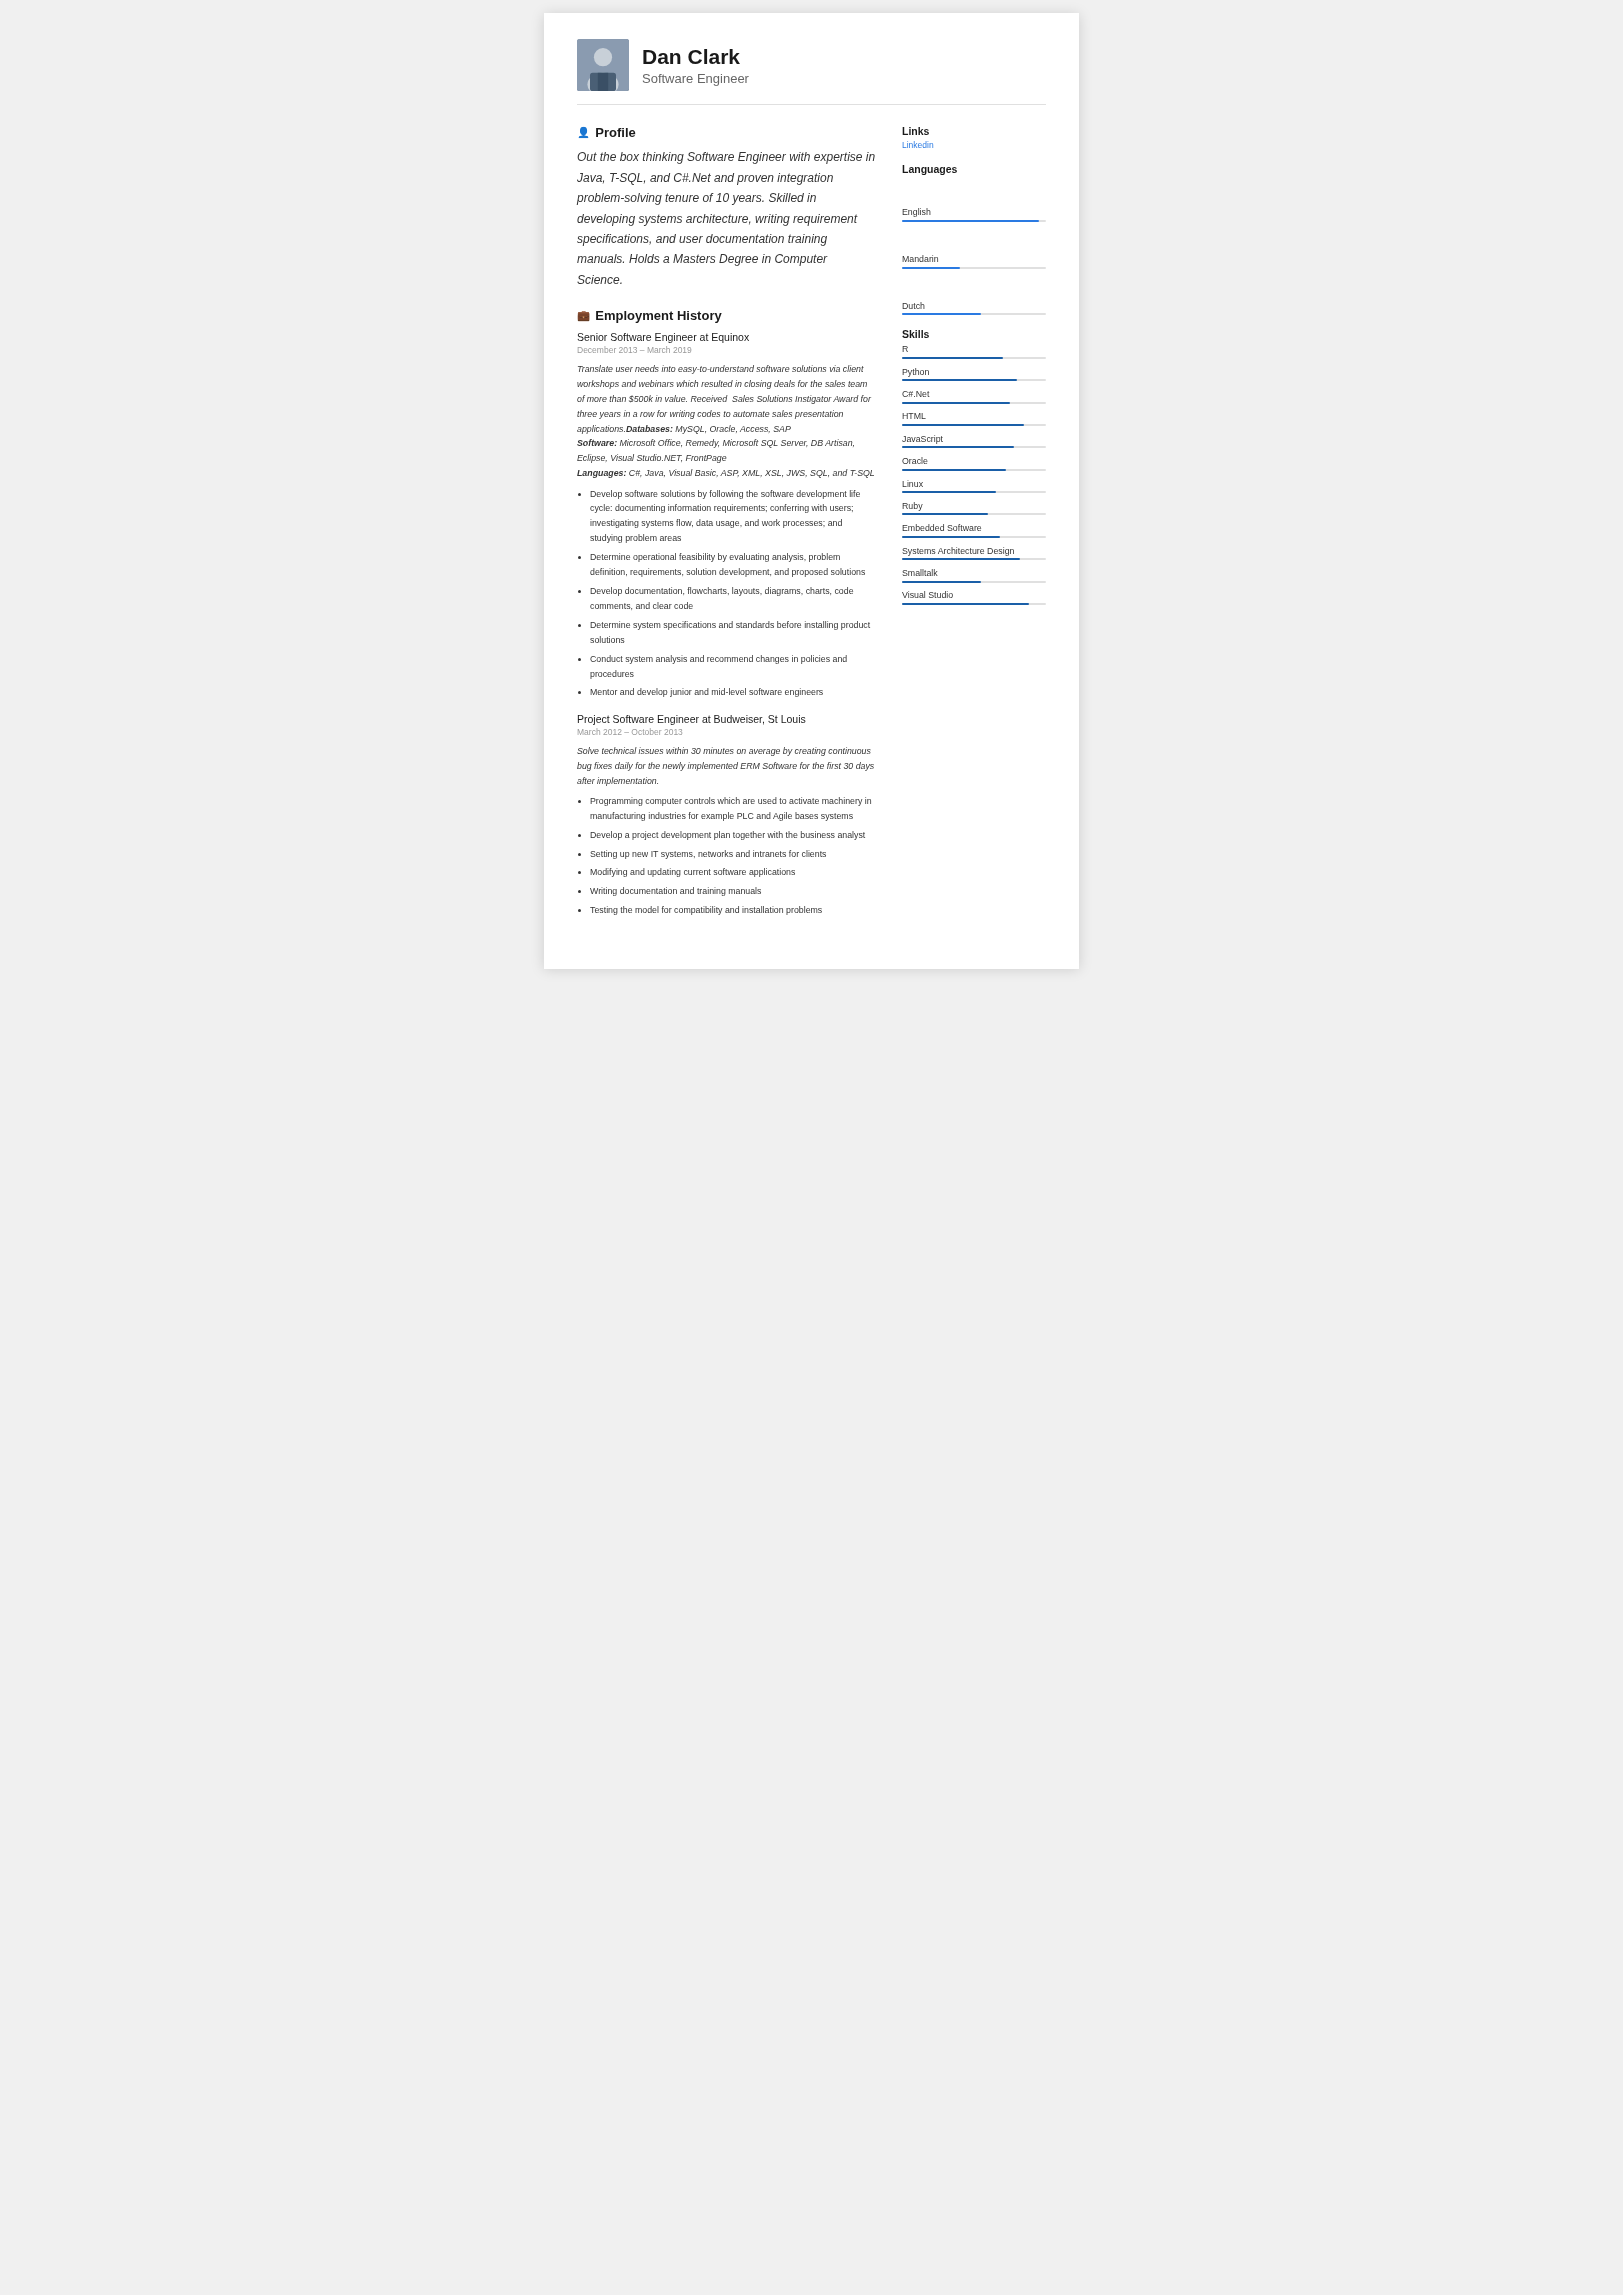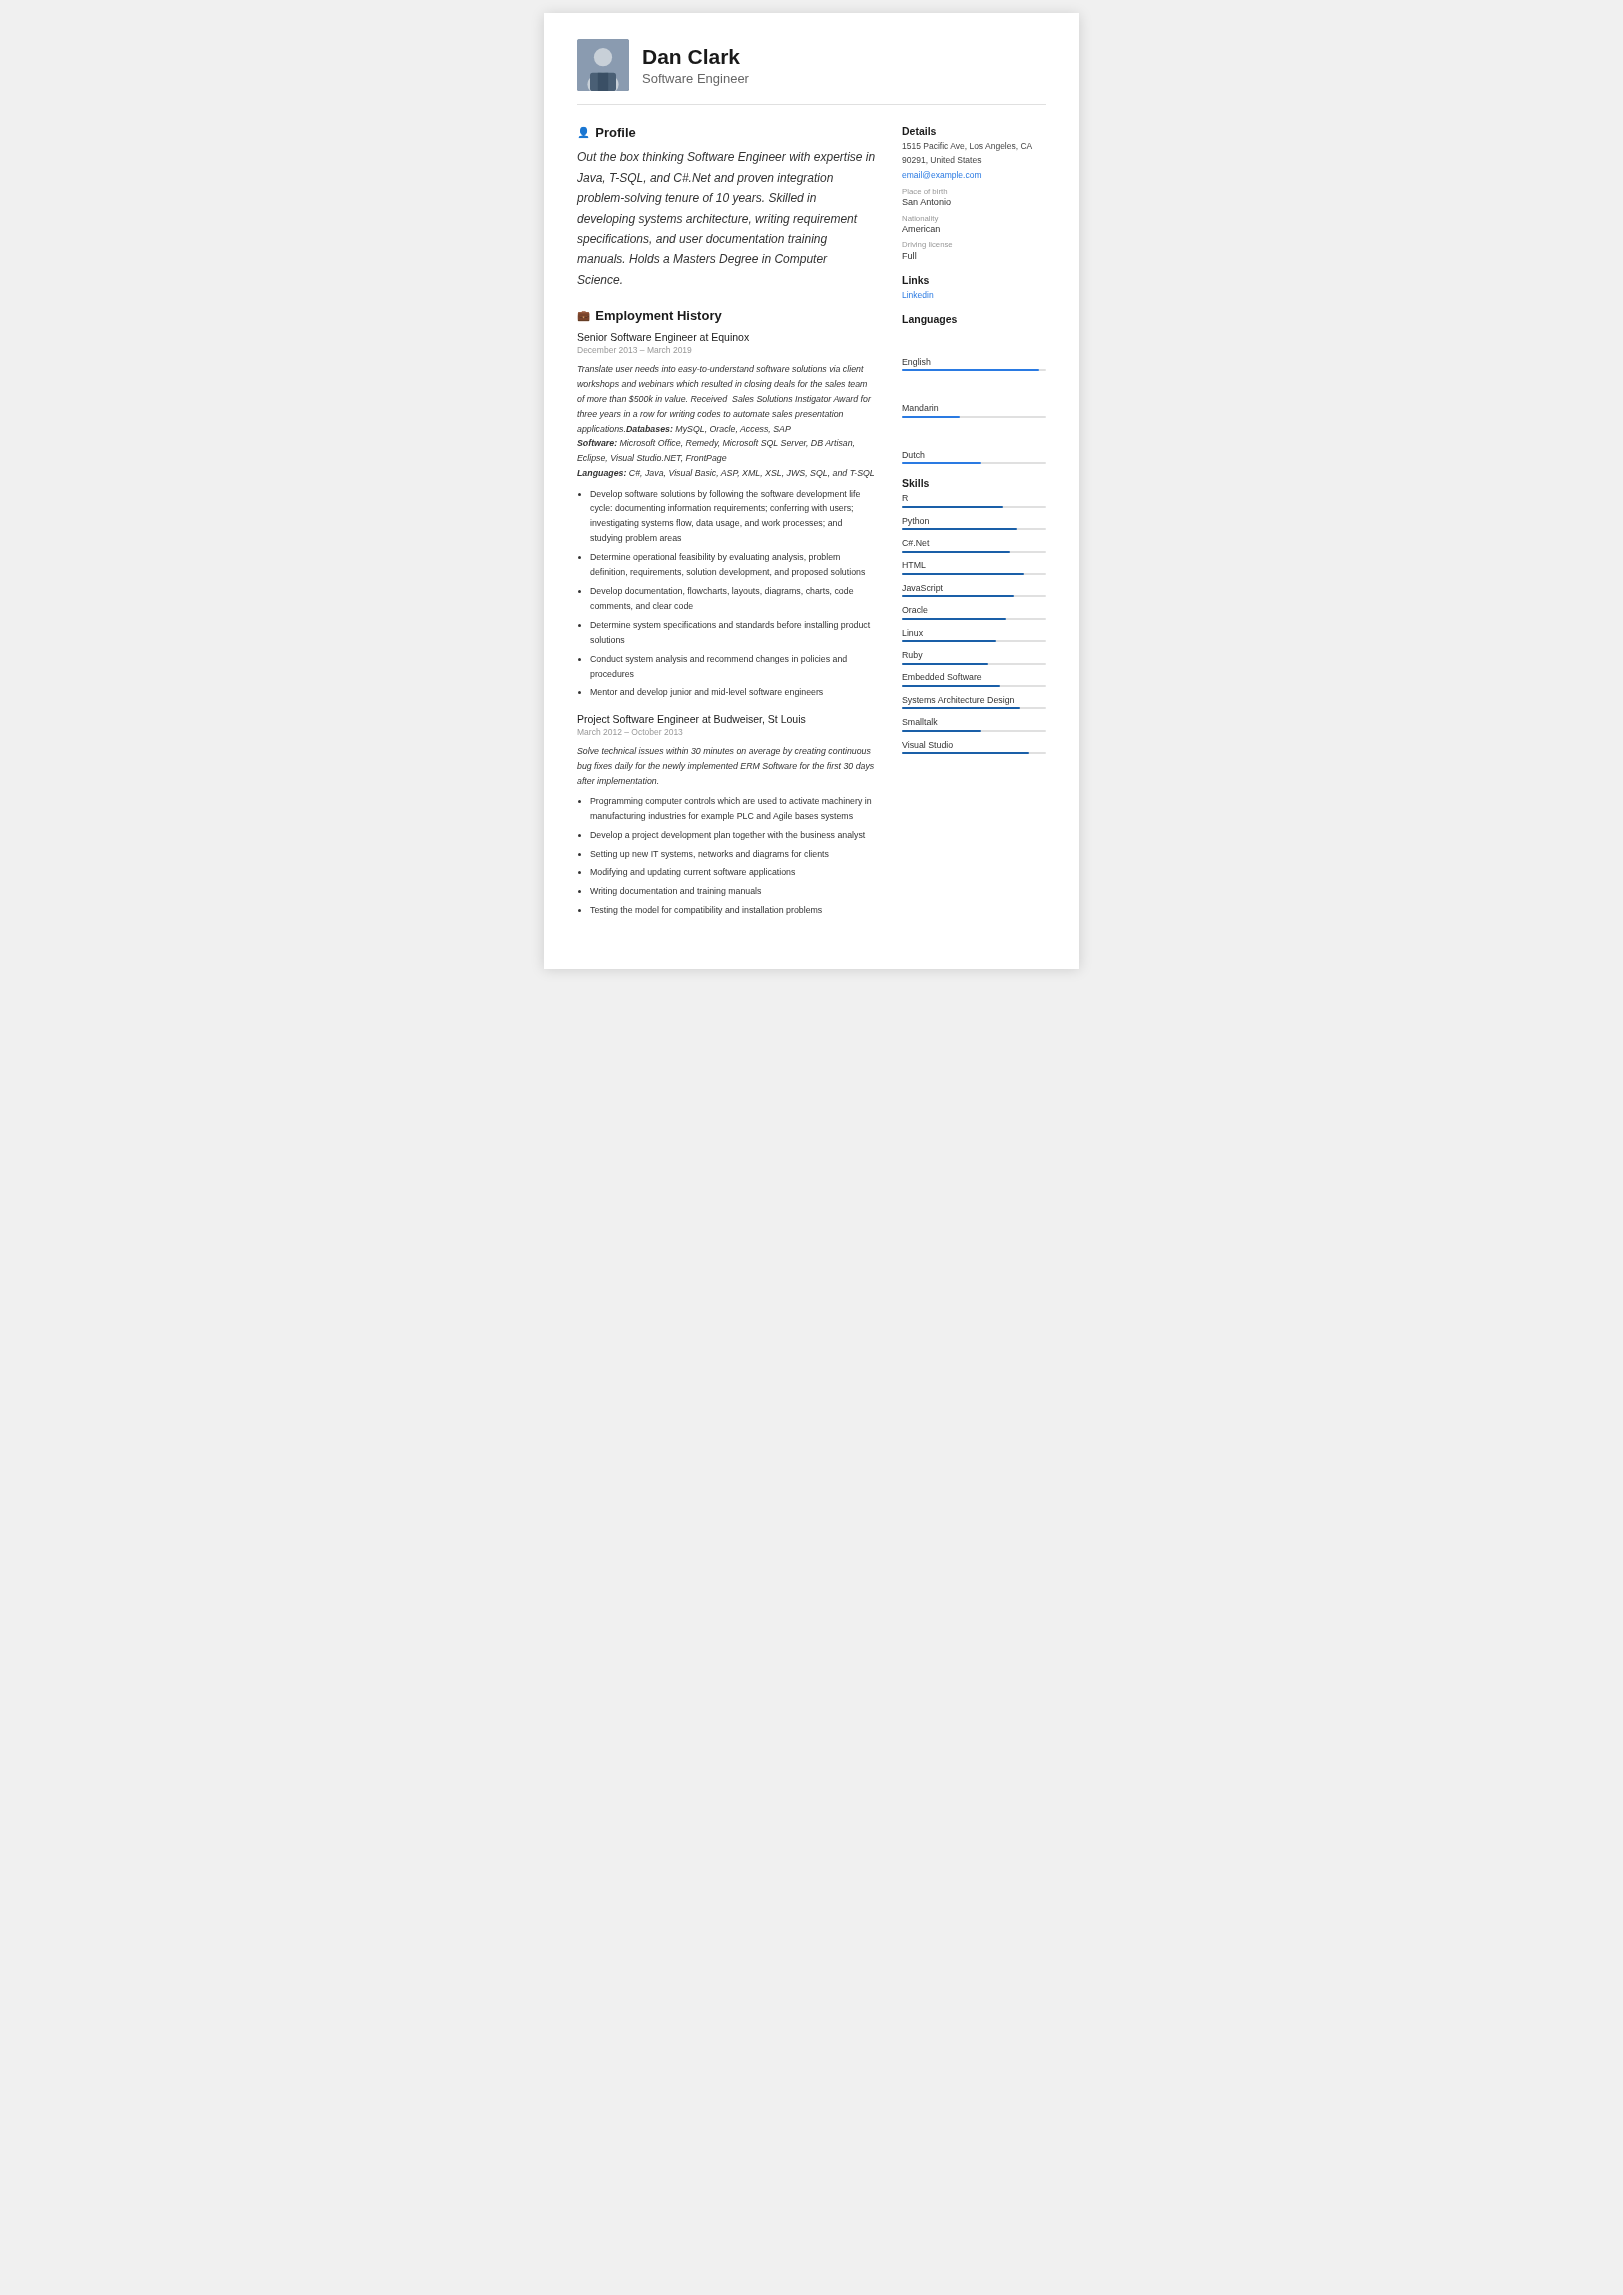--- a/index.html
+++ b/index.html
@@ -261,45 +261,31 @@
           </ul>
         </div>
 
         <div class="job">
           <div class="job-title">Project Software Engineer at Budweiser, St Louis</div>
           <div class="job-dates">March 2012  –  October 2013</div>
           <div class="job-description">Solve technical issues within 30 minutes on average by creating continuous bug fixes daily for the newly implemented ERM Software for the first 30 days after implementation.</div>
           <ul class="job-bullets">
             <li>Programming computer controls which are used to activate machinery in manufacturing industries for example PLC and Agile bases systems</li>
             <li>Develop a project development plan together with the business analyst</li>
-            <li>Setting up new IT systems, networks and diagrams for clients</li>
+            <li>Setting up new IT systems, networks and intranets for clients</li>
             <li>Modifying and updating current software applications</li>
             <li>Writing documentation and training manuals</li>
             <li>Testing the model for compatibility and installation problems</li>
           </ul>
         </div>
       </div>
     </div>
 
     <div class="right-col">
 
-      <div class="details-section">
-        <h3>Details</h3>
-        <div class="details-address">1515 Pacific Ave, Los Angeles, CA 90291, United States</div>
-        <div class="details-email">email@example.com</div>
-
-        <div class="details-label">Place of birth</div>
-        <div class="details-value">San Antonio</div>
-
-        <div class="details-label">Nationality</div>
-        <div class="details-value">American</div>
-
-        <div class="details-label">Driving license</div>
-        <div class="details-value">Full</div>
-      </div>
 
       <div class="details-section">
         <h3>Links</h3>
         <div class="link-item">Linkedin</div>
       </div>
 
       <div class="details-section">
         <h3>Languages</h3>
         <div id="languages-container">
             <div class="lang-item">

